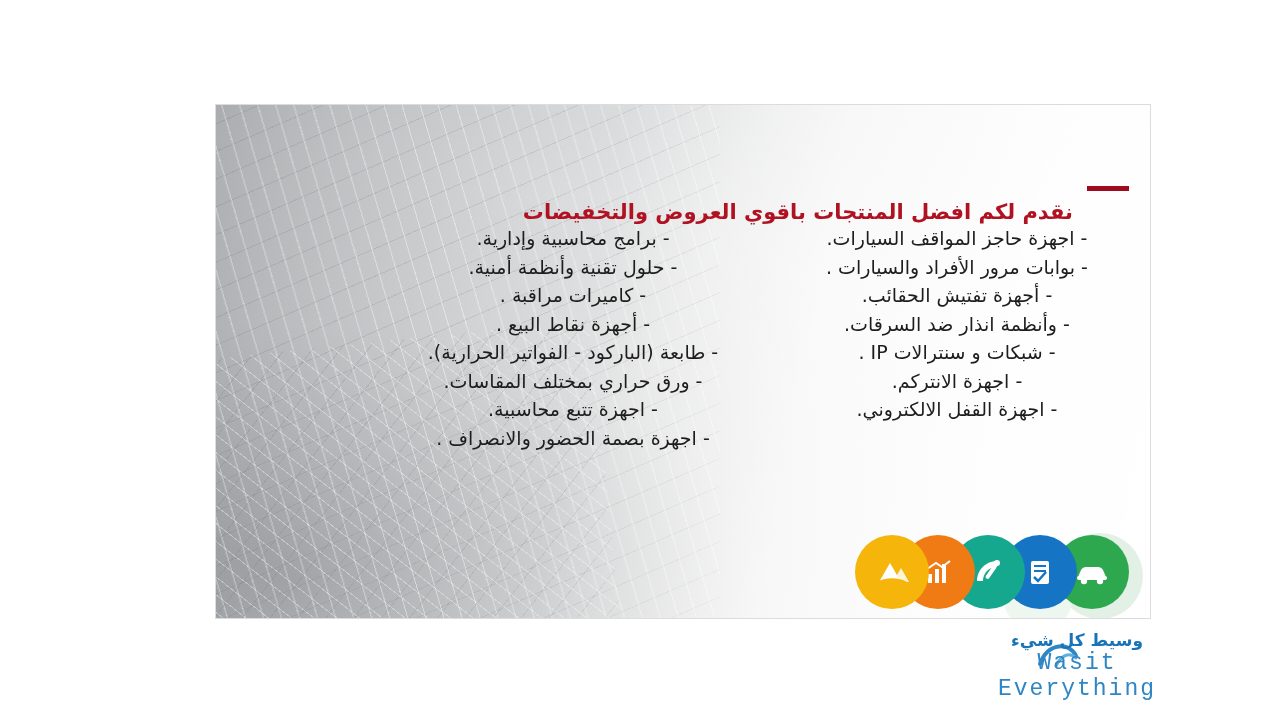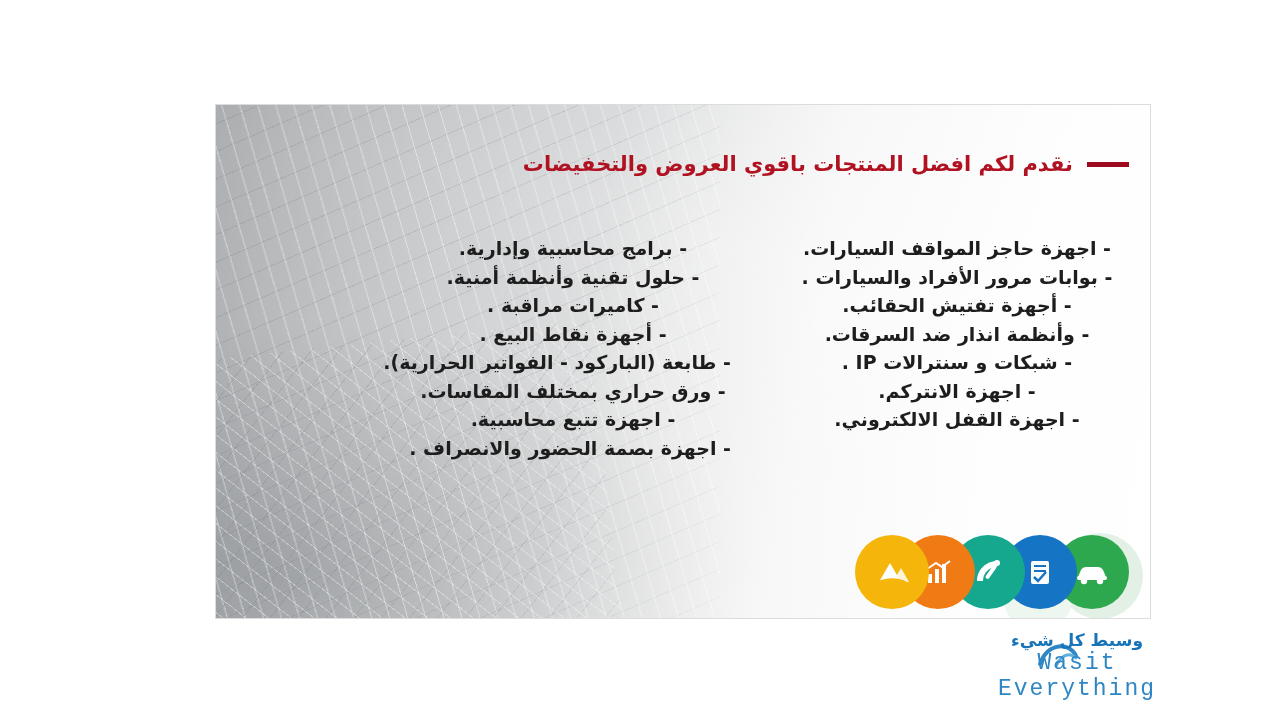--- a/index.html
+++ b/index.html
@@ -85,41 +85,41 @@
     width: 42px;
     height: 5px;
     background: #9e0b1f;
   }
   .heading-text {
     color: #b01222;
     font-size: 21px;
     font-weight: bold;
     white-space: nowrap;
     font-family: "DejaVu Sans", sans-serif;
+    margin-top: 48px;
   }
 
   .columns {
     position: absolute;
     right: 24px;
     top: 118px;
     left: 190px;
     display: flex;
     flex-direction: row;
     gap: 44px;
     justify-content: flex-start;
   }
   .col {
     flex: 0 0 auto;
     width: 340px;
   }
   .col ul {
     list-style: none;
-    margin: 12px;
+    margin: 2px;
     padding: 0;
-    font-weight: bold;
   }
   .col li {
     color: #1d1d1d;
     font-size: 19px;
     line-height: 28.5px;
     text-align: center;
     white-space: nowrap;
     font-family: "DejaVu Sans", sans-serif;
   }
 

